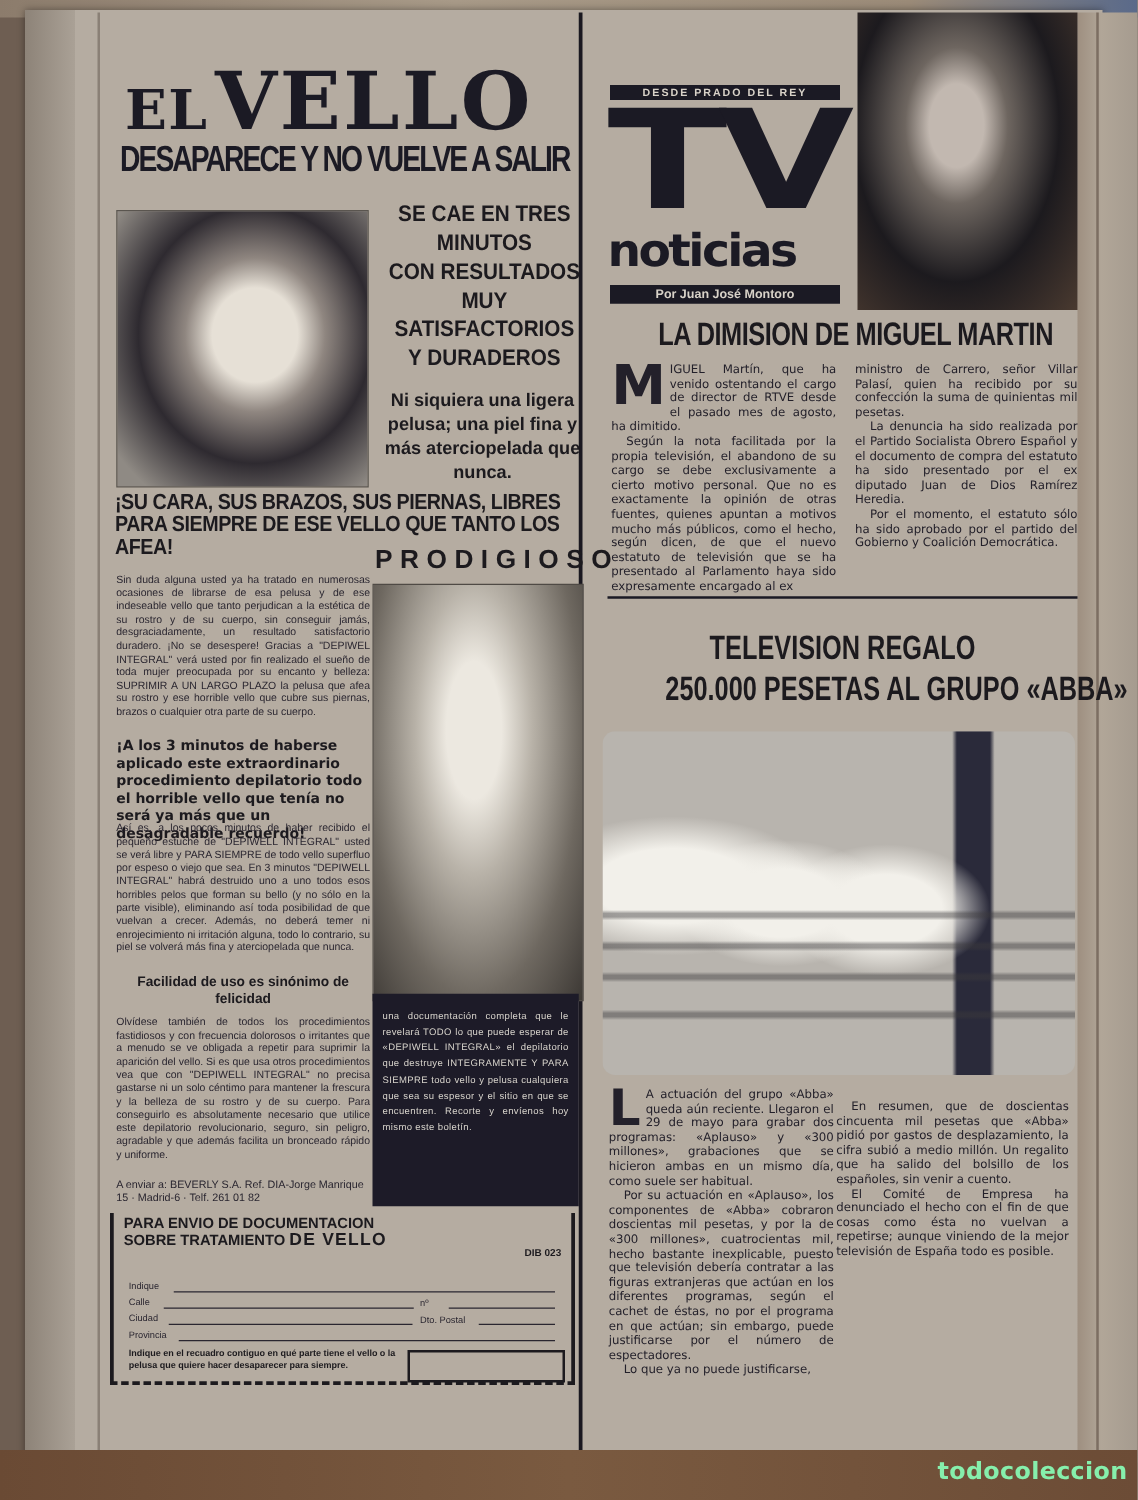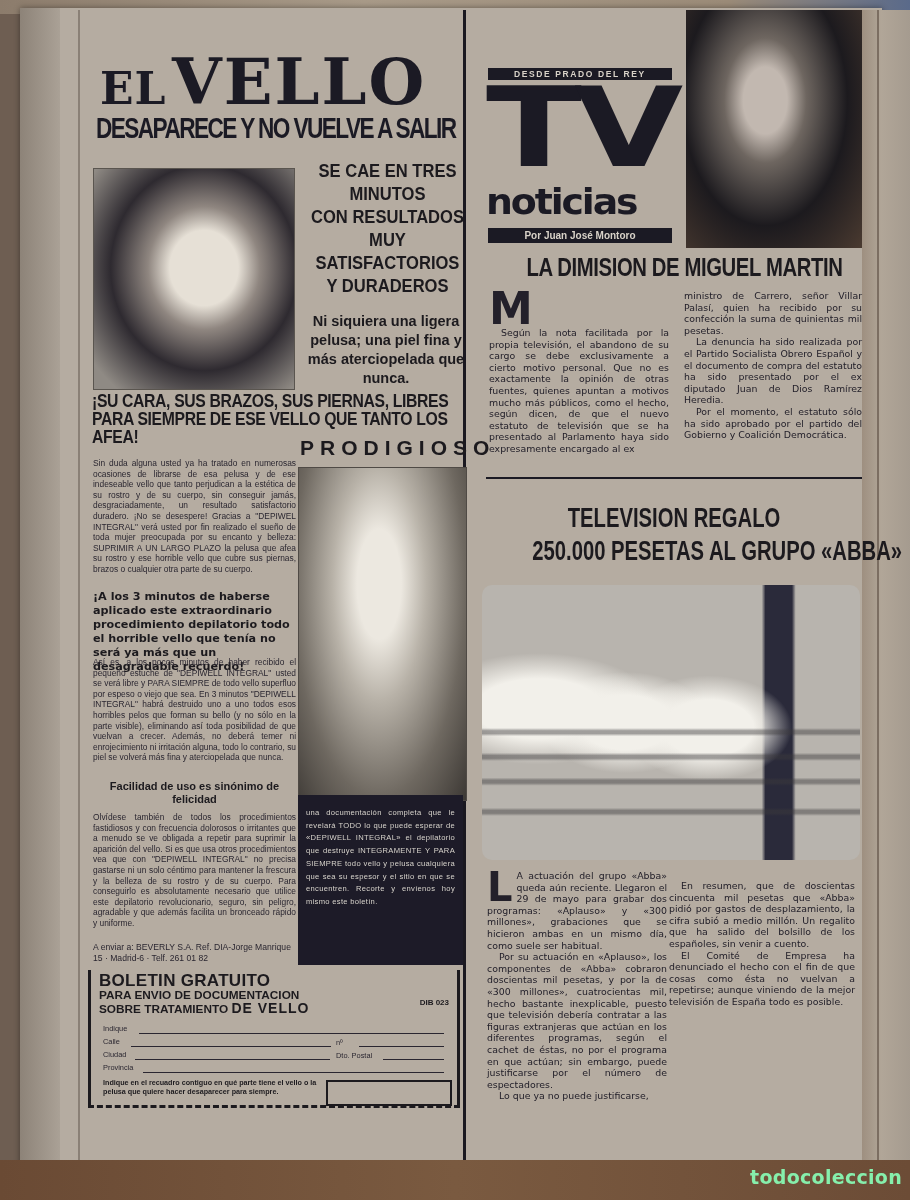--- a/index.html
+++ b/index.html
@@ -110,21 +110,20 @@
 <div class="abs facil-h">Facilidad de uso es sinónimo de felicidad</div>
 <div class="abs body-small p3">Olvídese también de todos los procedimientos fastidiosos y con frecuencia dolorosos o irritantes que a menudo se ve obligada a repetir para suprimir la aparición del vello. Si es que usa otros procedimientos vea que con "DEPIWELL INTEGRAL" no precisa gastarse ni un solo céntimo para mantener la frescura y la belleza de su rostro y de su cuerpo. Para conseguirlo es absolutamente necesario que utilice este depilatorio revolucionario, seguro, sin peligro, agradable y que además facilita un bronceado rápido y uniforme.</div>
 <div class="abs address">A enviar a: BEVERLY S.A. Ref. DIA-Jorge Manrique 15 · Madrid-6 · Telf. 261 01 82</div>
 
 <div class="abs photo2"></div>
 <div class="abs gratis">
   <div class="text">una documentación completa que le revelará TODO lo que puede esperar de «DEPIWELL INTEGRAL» el depilatorio que destruye INTEGRAMENTE Y PARA SIEMPRE todo vello y pelusa cualquiera que sea su espesor y el sitio en que se encuentren. Recorte y envíenos hoy mismo este boletín.</div>
 </div>
 
 <div class="abs boletin">
-  <div class="bt">BOLETIN GRATUITO</div>
   <div class="bs">PARA ENVIO DE DOCUMENTACION</div>
   <div class="bs"><span>SOBRE TRATAMIENTO</span> <span class="big">DE VELLO</span></div>
   <div class="dib">DIB 023</div>
 
   <span class="field" style="left:12px;top:54px;">Indique</span>
   <div class="fline" style="left:48px;top:63px;width:305px;"></div>
 
   <span class="field" style="left:12px;top:67px;">Calle</span>
   <div class="fline" style="left:40px;top:76px;width:200px;"></div>
   <span class="field" style="left:245px;top:68px;">nº</span>
@@ -144,20 +143,21 @@
 
 <div class="abs desde">DESDE PRADO DEL REY</div>
 <div class="abs tv">TV</div>
 <div class="abs noticias">noticias</div>
 <div class="abs por">Por Juan José Montoro</div>
 <div class="abs photo3"></div>
 
 <div class="abs dimision">LA DIMISION DE MIGUEL MARTIN</div>
 <div class="abs news n1">
   <span class="dropcap">M</span>
+  <span>IGUEL Martín, que ha venido ostentando el cargo de director de RTVE desde el pasado mes de agosto, ha dimitido.</span>
   <div style="text-indent:12px;clear:both;">Según la nota facilitada por la propia televisión, el abandono de su cargo se debe exclusivamente a cierto motivo personal. Que no es exactamente la opinión de otras fuentes, quienes apuntan a motivos mucho más públicos, como el hecho, según dicen, de que el nuevo estatuto de televisión que se ha presentado al Parlamento haya sido expresamente encargado al ex</div>
 </div>
 <div class="abs news n2">
   <div>ministro de Carrero, señor Villar Palasí, quien ha recibido por su confección la suma de quinientas mil pesetas.</div>
   <div style="text-indent:12px;">La denuncia ha sido realizada por el Partido Socialista Obrero Español y el documento de compra del estatuto ha sido presentado por el ex diputado Juan de Dios Ramírez Heredia.</div>
   <div style="text-indent:12px;">Por el momento, el estatuto sólo ha sido aprobado por el partido del Gobierno y Coalición Democrática.</div>
 </div>
 <div class="abs rule2"></div>
 
 <div class="abs abba-h">

